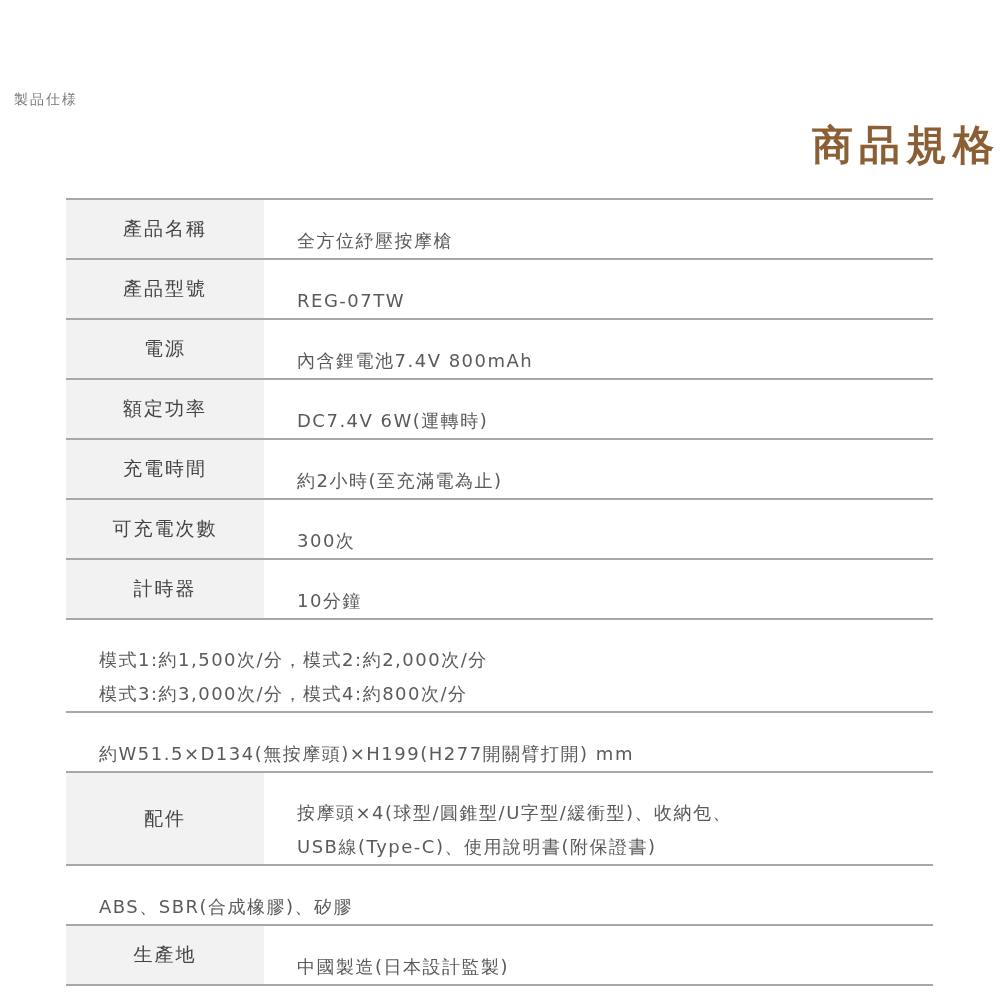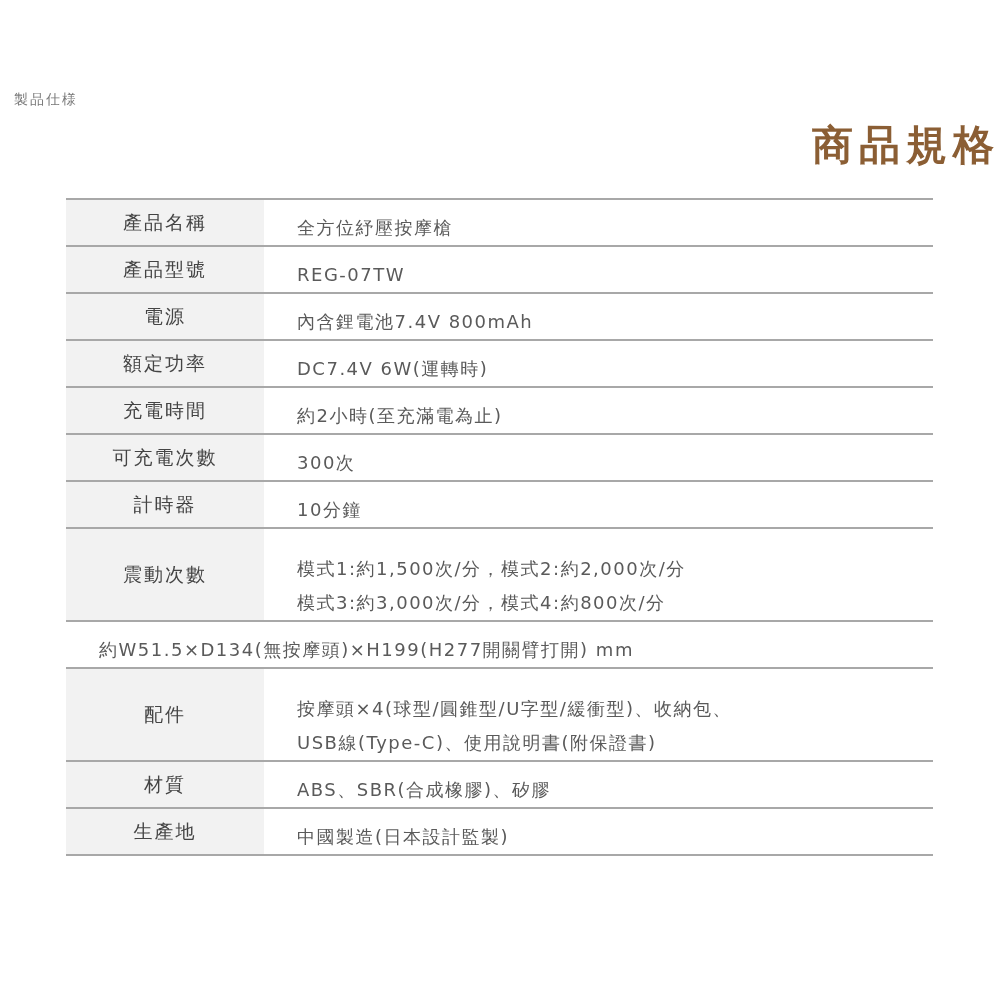--- a/index.html
+++ b/index.html
@@ -48,21 +48,21 @@
       top: 198px;
       left: 66px;
       width: 867px;
       border-top: 2px solid #a8a8a8;
     }
     .row {
       display: flex;
       border-bottom: 2px solid #a8a8a8;
       box-sizing: border-box;
     }
-    .row.single { height: 47px; }
+    .row.single { height: 60px; }
     .row.double { height: 93px; }
     .label {
       width: 198px;
       flex: 0 0 198px;
       background: #f2f2f2;
       display: flex;
       align-items: center;
       justify-content: center;
       font-size: 19px;
       letter-spacing: 2px;
@@ -126,40 +126,38 @@
       <span>300次</span>
     </div>
   </div>
   <div class="row single">
     <div class="label">計時器</div>
     <div class="value">
       <span>10分鐘</span>
     </div>
   </div>
   <div class="row double">
-    <div class="label">震動次數</div>
     <div class="value">
       <span>模式1:約1,500次/分，模式2:約2,000次/分</span>
       <span>模式3:約3,000次/分，模式4:約800次/分</span>
     </div>
   </div>
   <div class="row single">
     <div class="value">
       <span>約W51.5×D134(無按摩頭)×H199(H277開關臂打開) mm</span>
     </div>
   </div>
   <div class="row double">
     <div class="label">配件</div>
     <div class="value">
       <span>按摩頭×4(球型/圓錐型/U字型/緩衝型)、收納包、</span>
       <span>USB線(Type-C)、使用說明書(附保證書)</span>
     </div>
   </div>
   <div class="row single">
-    <div class="label">材質</div>
     <div class="value">
       <span>ABS、SBR(合成橡膠)、矽膠</span>
     </div>
   </div>
   <div class="row single">
     <div class="label">生產地</div>
     <div class="value">
       <span>中國製造(日本設計監製)</span>
     </div>
   </div>

